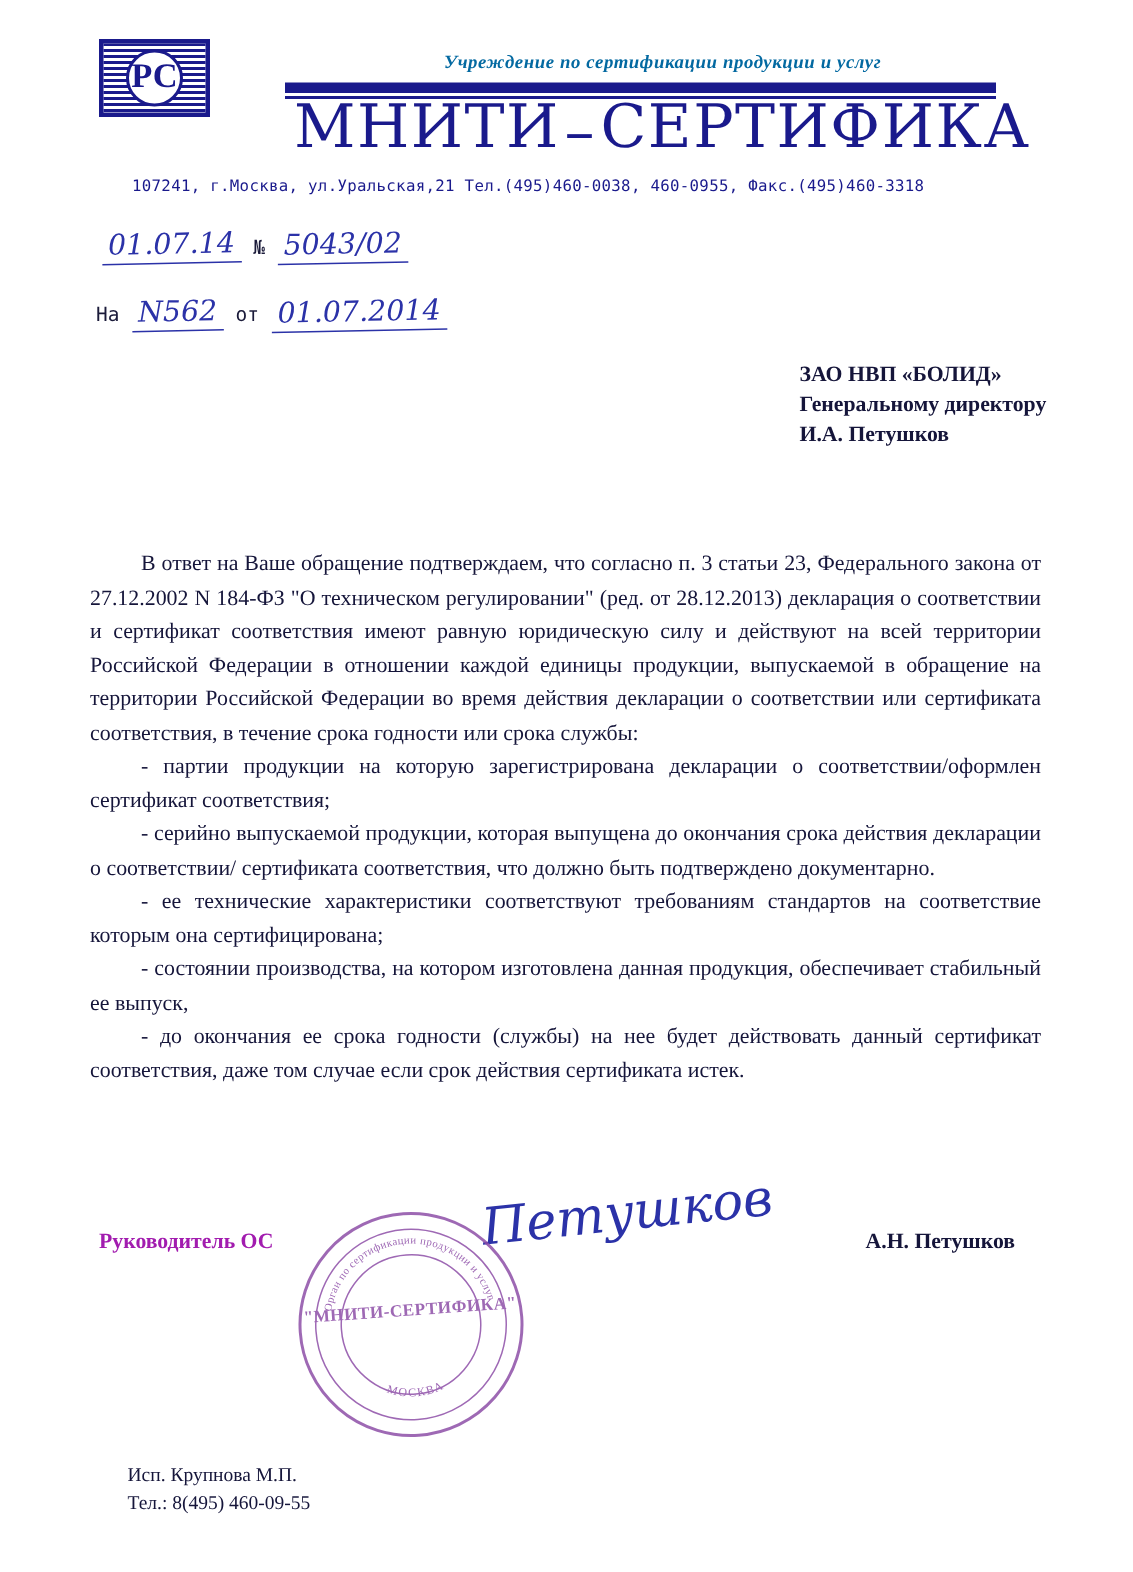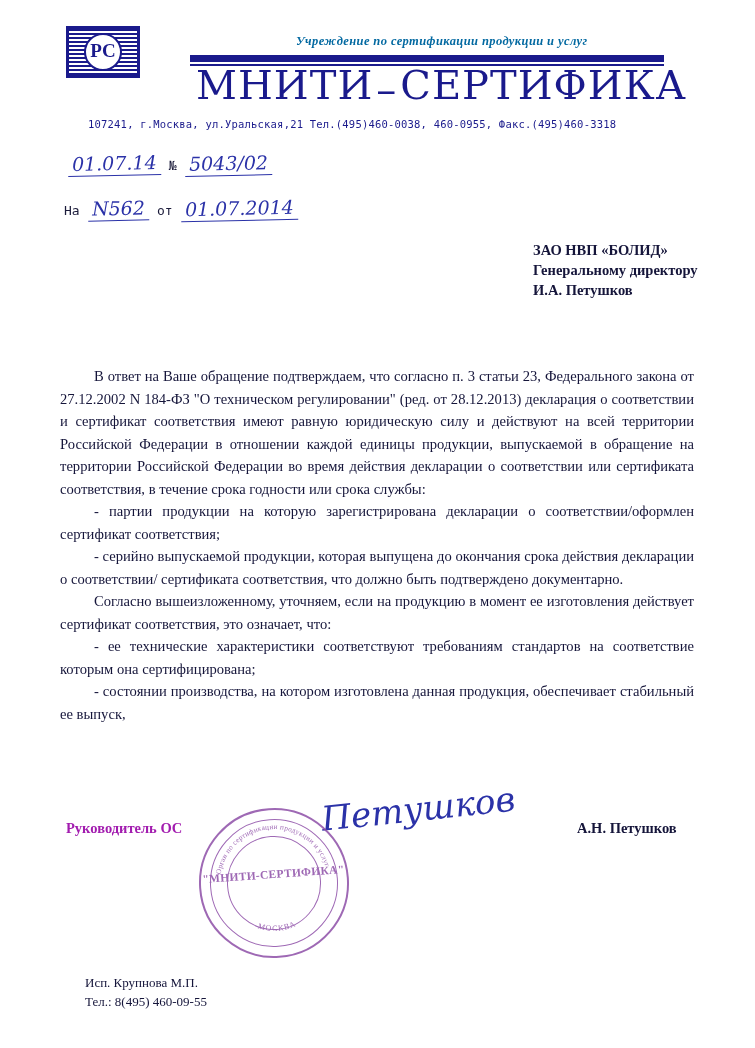--- a/index.html
+++ b/index.html
@@ -37,21 +37,21 @@
     position: absolute;
     left: 50%; top: 50%;
     transform: translate(-50%, -50%);
     width: 34px; height: 34px;
     border-radius: 50%;
     background: #ffffff;
     border: 2px solid #1a1a8c;
     color: #1a1a8c;
     font-family: "Liberation Serif", serif;
     font-weight: bold;
-    font-size: 19px;
+    font-size: 23px;
     line-height: 32px;
     text-align: center;
   }
   .agency-line {
     position: absolute;
     left: 296px; top: 34px;
     font-family: "Liberation Serif", serif;
     font-style: italic;
     font-weight: bold;
     font-size: 12.5px;
@@ -283,23 +283,23 @@
   <div class="addressee">
     <div>ЗАО НВП «БОЛИД»</div>
     <div>Генеральному директору</div>
     <div>И.А. Петушков</div>
   </div>
 
   <div class="body-text">
     <p>В ответ на Ваше обращение подтверждаем, что согласно п. 3 статьи 23, Федерального закона от 27.12.2002 N 184-ФЗ "О техническом регулировании" (ред. от 28.12.2013) декларация о соответствии и сертификат соответствия имеют равную юридическую силу и действуют на всей территории Российской Федерации в отношении каждой единицы продукции, выпускаемой в обращение на территории Российской Федерации во время действия декларации о соответствии или сертификата соответствия, в течение срока годности или срока службы:</p>
     <p class="dash">- партии продукции на которую зарегистрирована декларации о соответствии/оформлен сертификат соответствия;</p>
     <p class="dash">- серийно выпускаемой продукции, которая выпущена до окончания срока действия декларации о соответствии/ сертификата соответствия, что должно быть подтверждено документарно.</p>
-    <p>Согласно вышеизложенному, уточняем, если на продукцию в момент ее изготовления действует сертификат соответствия, это означает, что:</p>
     <p class="dash">- ее технические характеристики соответствуют требованиям стандартов на соответствие которым она сертифицирована;</p>
     <p class="dash">- состоянии производства, на котором изготовлена данная продукция, обеспечивает стабильный ее выпуск,</p>
+    <p class="dash">- до окончания ее срока годности (службы) на нее будет действовать данный сертификат соответствия, даже  том случае если срок действия сертификата истек.</p>
   </div>
 
   <div class="sig-left">Руководитель ОС</div>
   <div class="signature handwrite">Петушков</div>
   <div class="sig-right">А.Н. Петушков</div>
 
   <div class="stamp">
     <div class="stamp-inner-ring"></div>
     <svg class="stamp-arc" viewBox="0 0 146 146">
       <defs>

